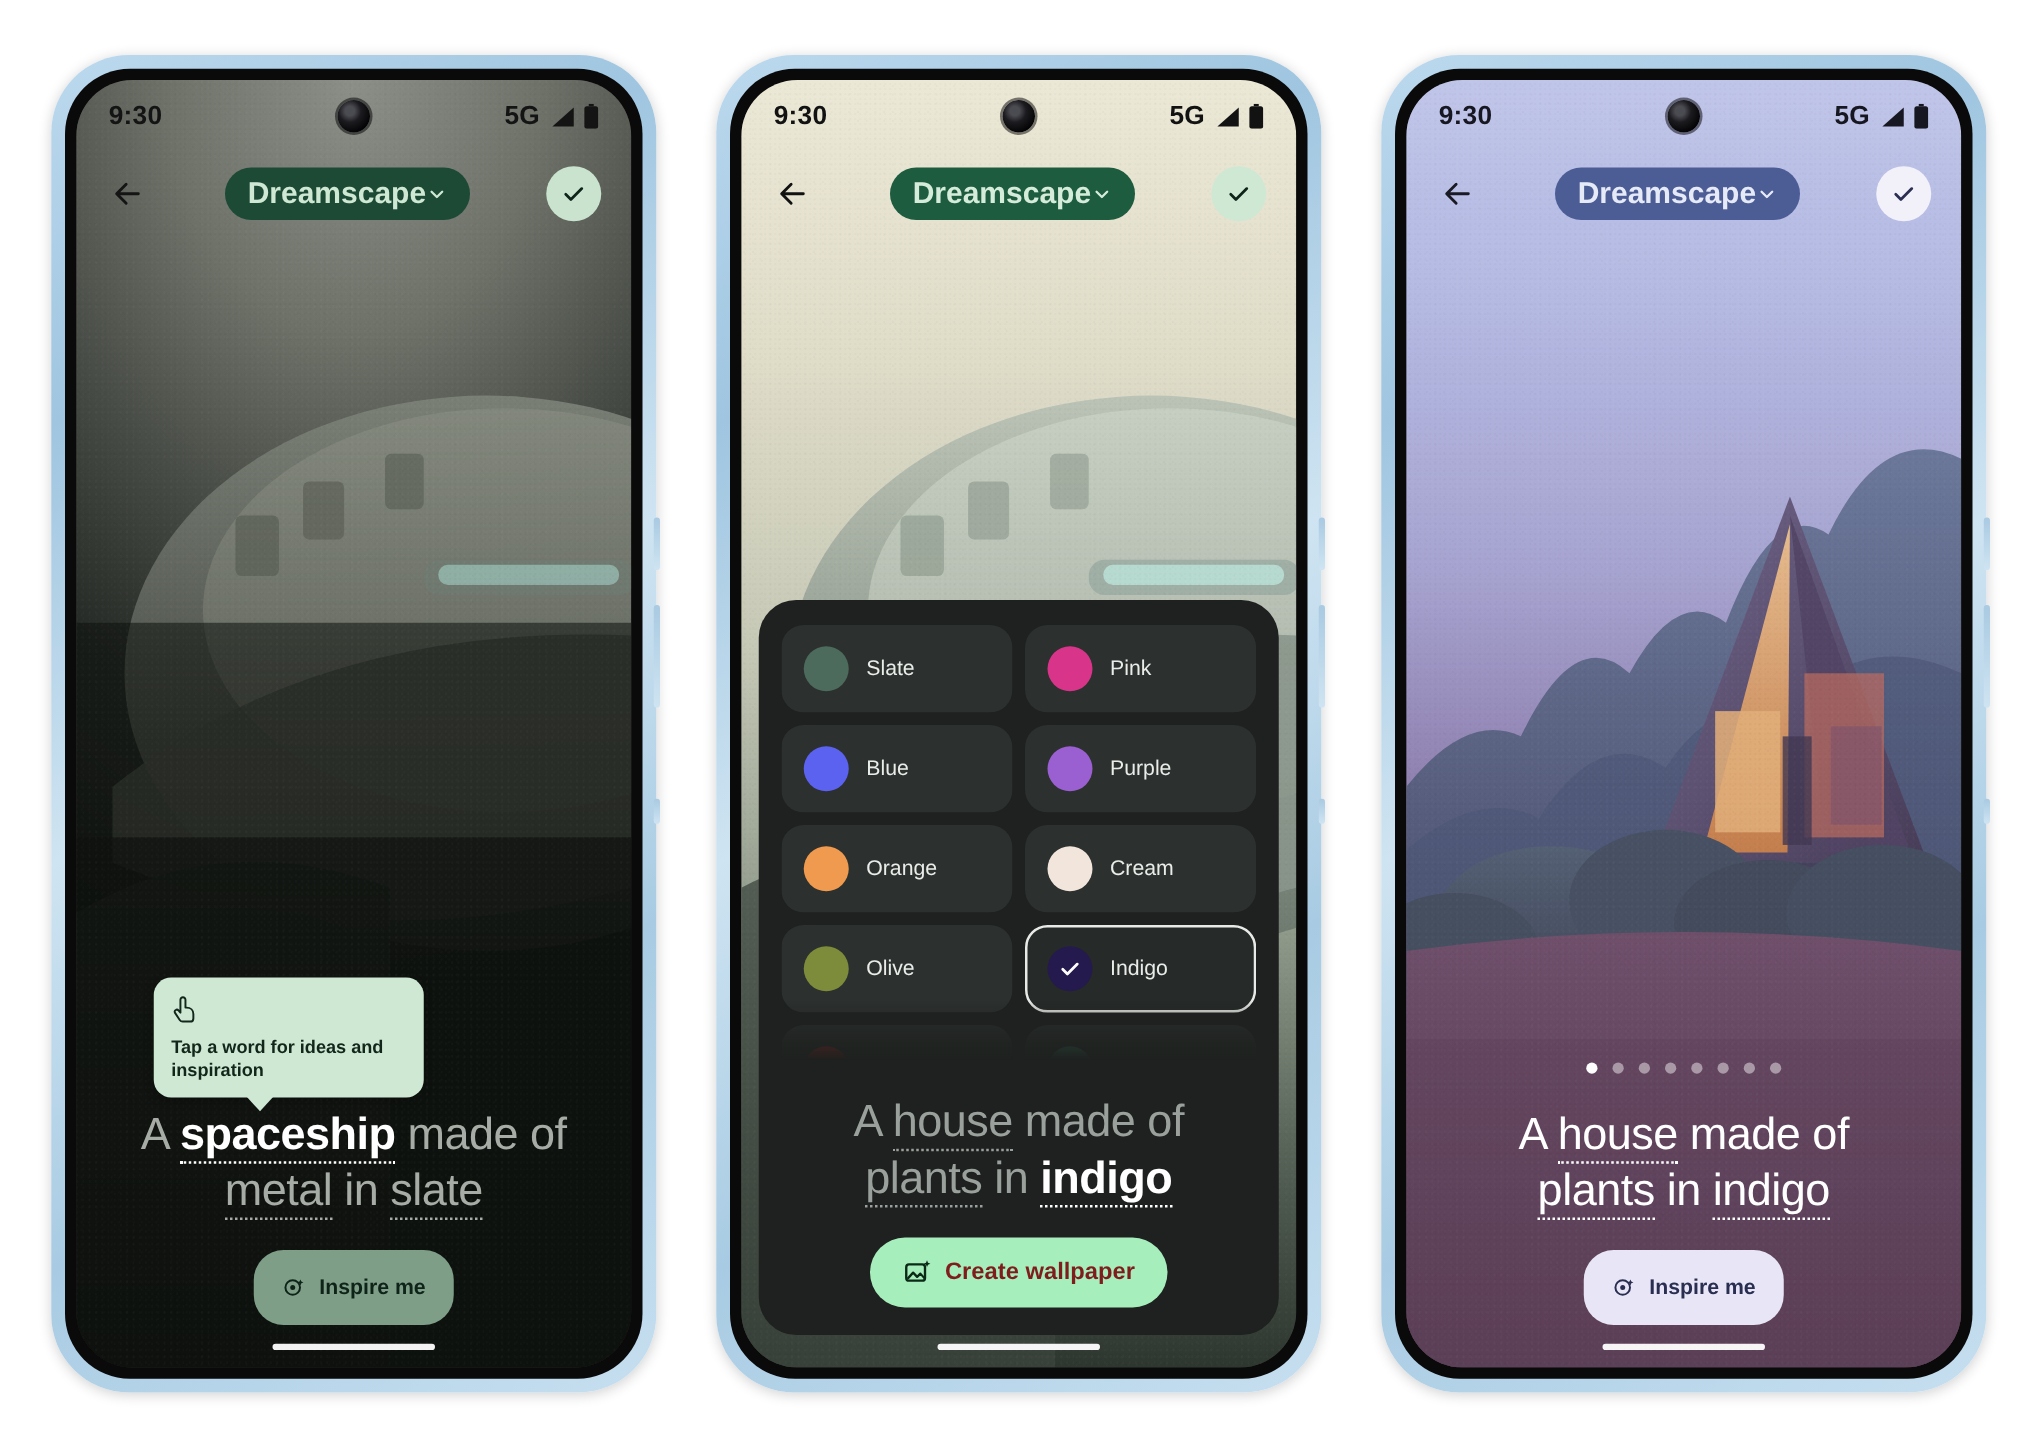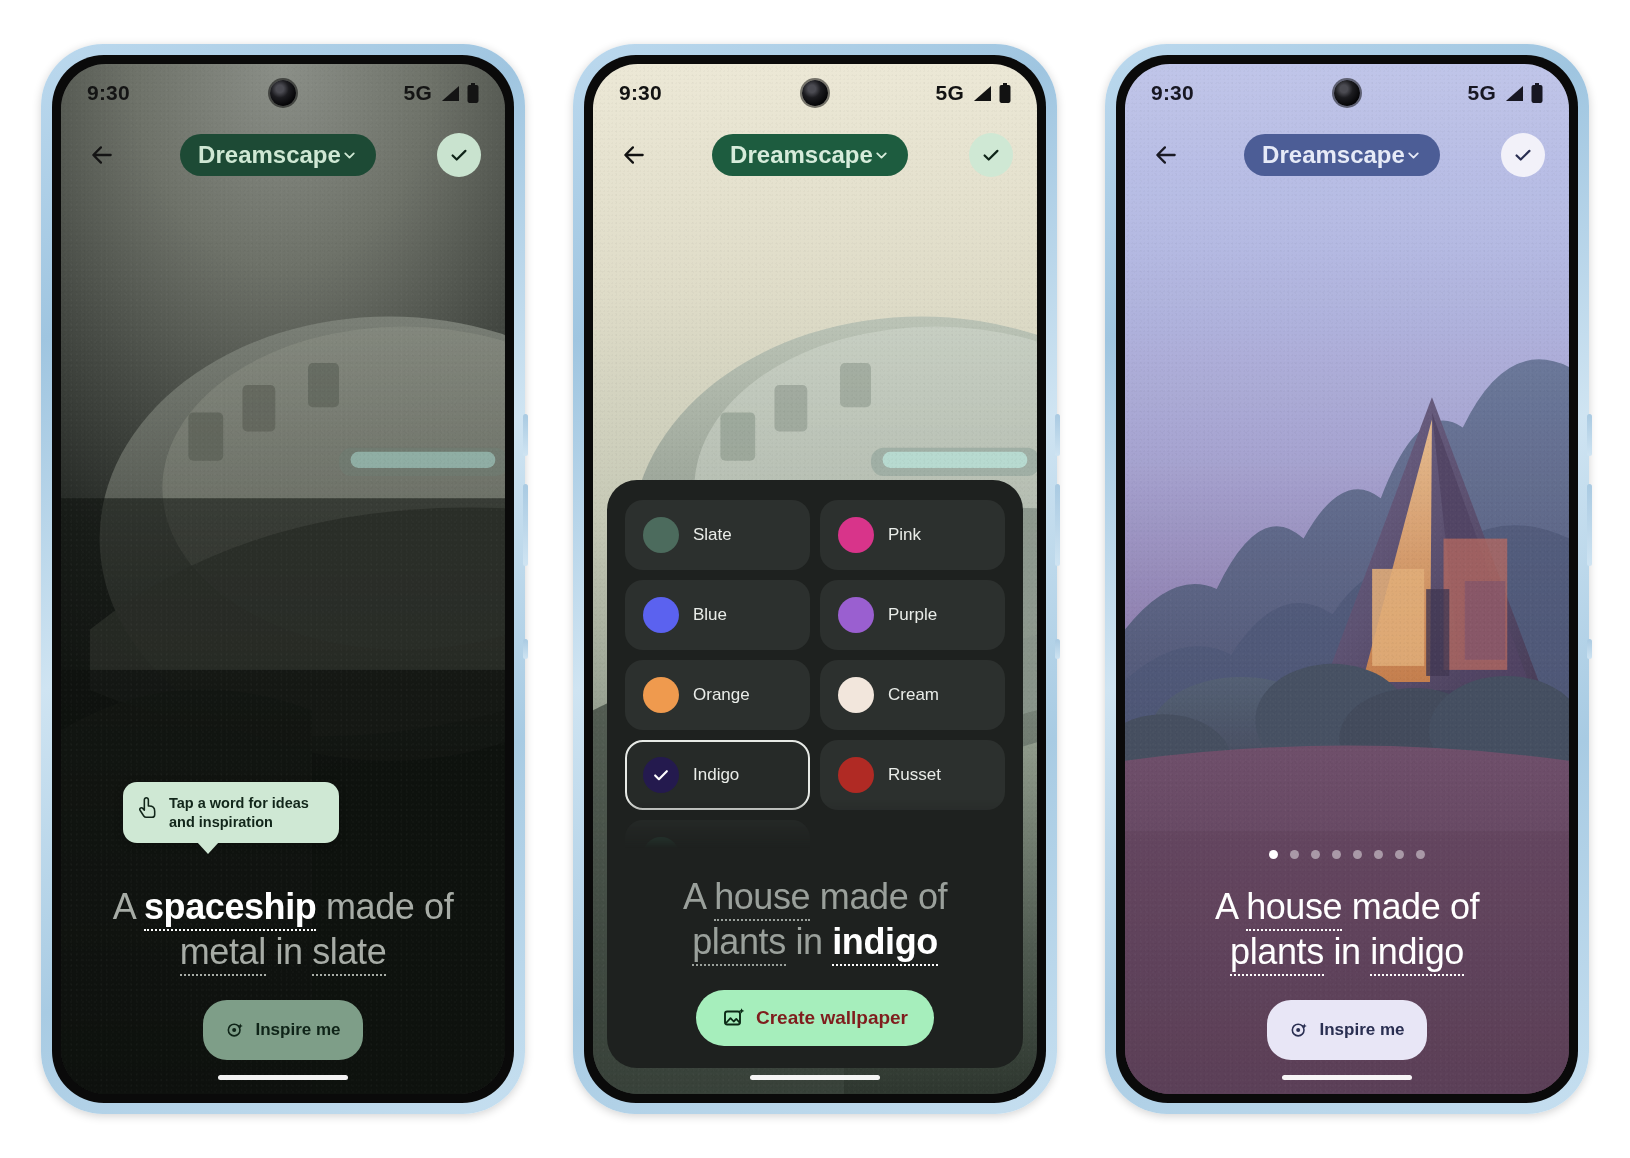--- a/index.html
+++ b/index.html
@@ -152,20 +152,21 @@
     left: 62px; top: 718px;
     width: 216px;
     background: #cfe8d4;
     color: #12261a;
     border-radius: 14px;
     padding: 12px 14px;
     display: flex; gap: 10px; align-items: flex-start;
     font-size: 14.5px; font-weight: 700; line-height: 1.28;
     z-index: 8;
     box-shadow: 0 2px 8px rgba(0,0,0,.28);
+    flex-direction: column;
   }
   .tooltip:after {
     content: "";
     position: absolute; bottom: -11px; left: 74px;
     border-left: 11px solid transparent;
     border-right: 11px solid transparent;
     border-top: 12px solid #cfe8d4;
   }
 
   
@@ -422,20 +423,24 @@
 
             <div class="sw">
               <span class="dotc" style="background:#ef9a4e;"></span>
               <span class="nm">Orange</span>
             </div>
             <div class="sw">
               <span class="dotc" style="background:#f2e6dc;"></span>
               <span class="nm">Cream</span>
             </div>
 
+            <div class="sw">
+              <span class="dotc" style="background:#7d8c3a;"></span>
+              <span class="nm">Olive</span>
+            </div>
             <div class="sw sel">
               <span class="dotc" style="background:#241a4e;">
                 <svg width="20" height="20" viewBox="0 0 24 24">
                     <path d="M5 12.5l4.5 4.5L19 7.5" fill="none" stroke="#ffffff" stroke-width="2.6" stroke-linecap="round" stroke-linejoin="round"></path>
                   </svg>
               </span>
               <span class="nm">Indigo</span>
             </div>
 
             <div class="sw">

